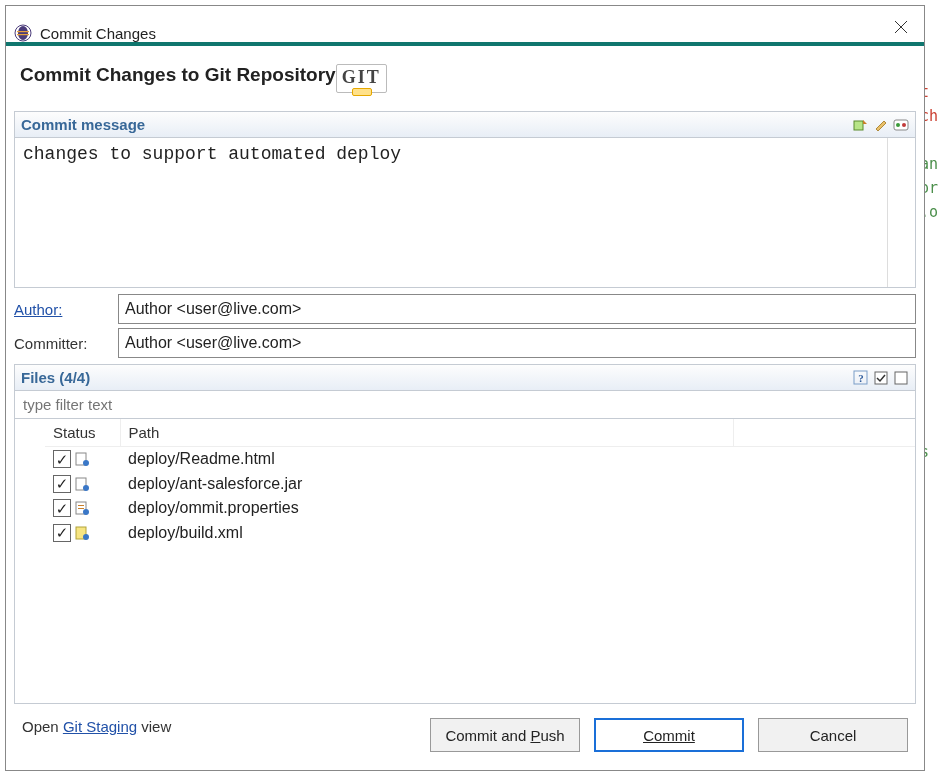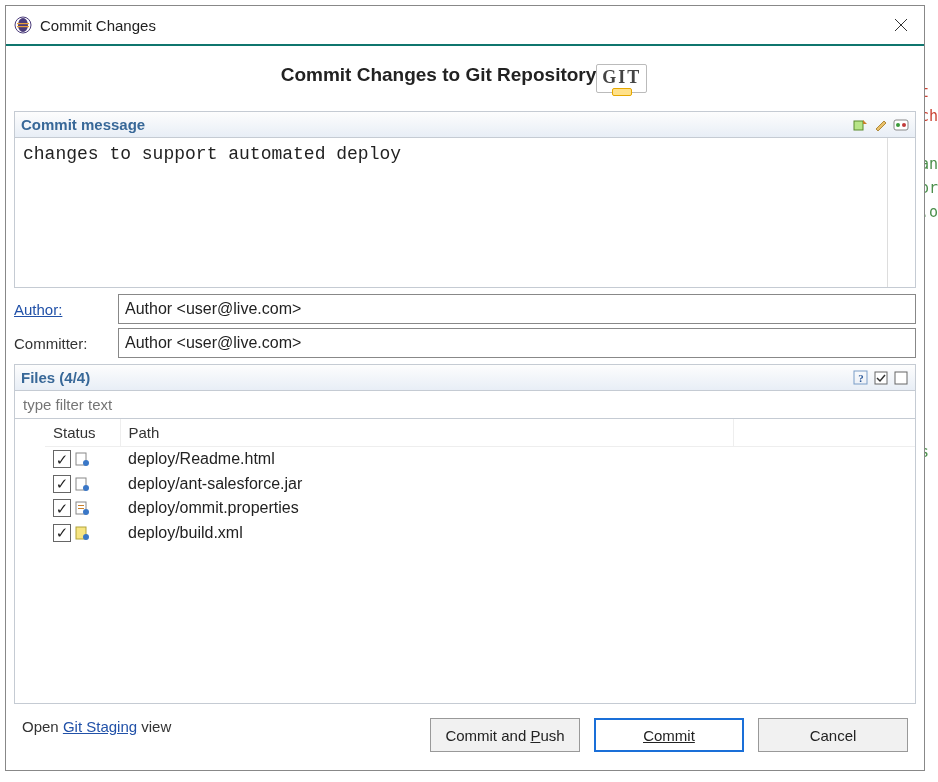--- a/index.html
+++ b/index.html
@@ -20,23 +20,23 @@
     width: 920px;
     height: 766px;
     border: 1px solid #888;
     background: #fff;
     display: flex;
     flex-direction: column;
   }
   .titlebar {
     height: 40px;
     display: flex;
-    align-items: center;
+    align-items: flex-end;
     padding: 0 8px;
-    border-bottom: 2px solid #0f766e;
+    border-bottom: 4px solid #0f766e;
   }
   .titlebar .app-icon {
     width: 18px; height: 18px; margin-right: 8px;
   }
   .titlebar .title {
     flex: 1;
     font-size: 15px;
     color: #222;
   }
   .titlebar .close-btn {
@@ -44,21 +44,21 @@
     display: flex; align-items: center; justify-content: center;
     cursor: default;
     font-size: 17px;
     font-weight: 200;
     color: #333;
   }
   .header-area {
     padding: 18px 16px 18px 14px;
     display: flex;
     align-items: flex-start;
-    justify-content: center;
+    justify-content: flex-start;
   }
   .header-area .hdr-title {
     font-size: 19px;
     font-weight: 700;
     color: #222;
   }
   .git-logo {
     border: 1px solid #bbb;
     padding: 3px 5px 6px 5px;
     font-family: Georgia, serif;

